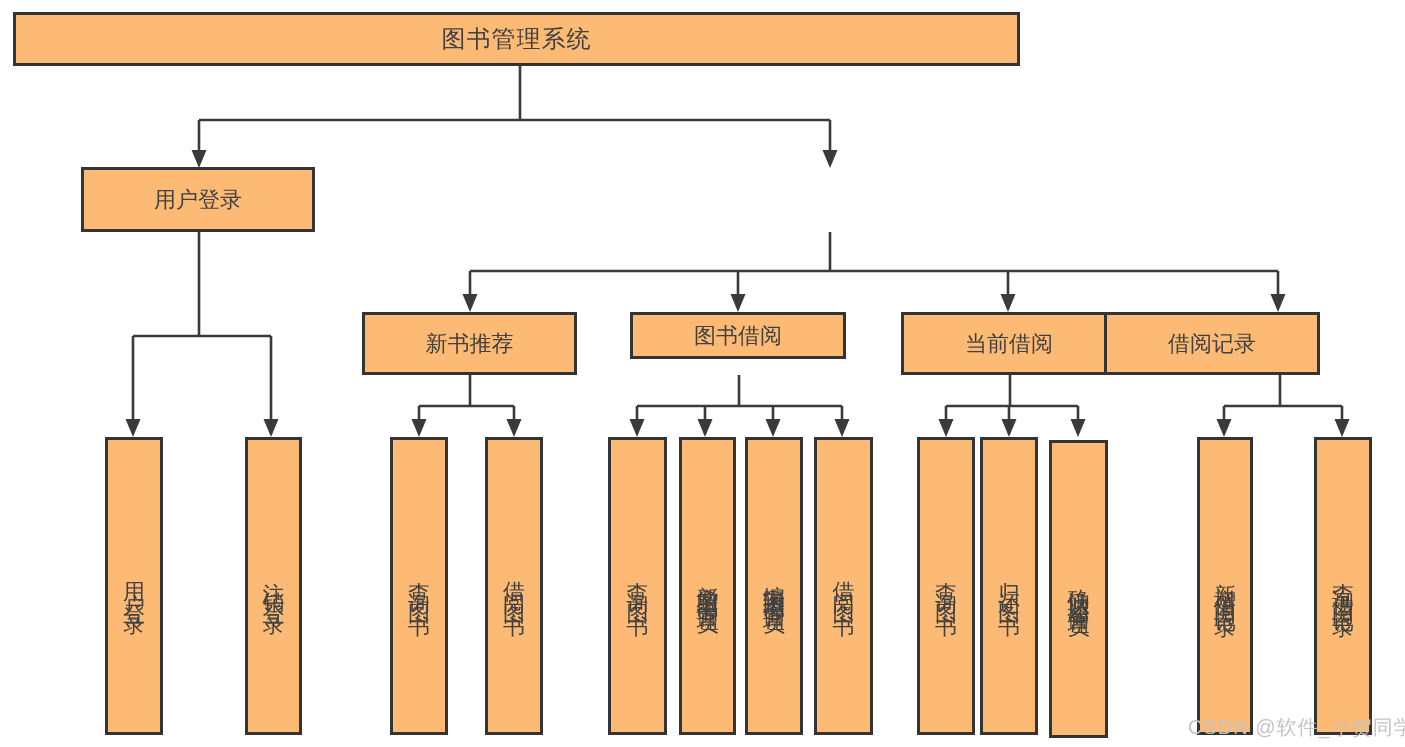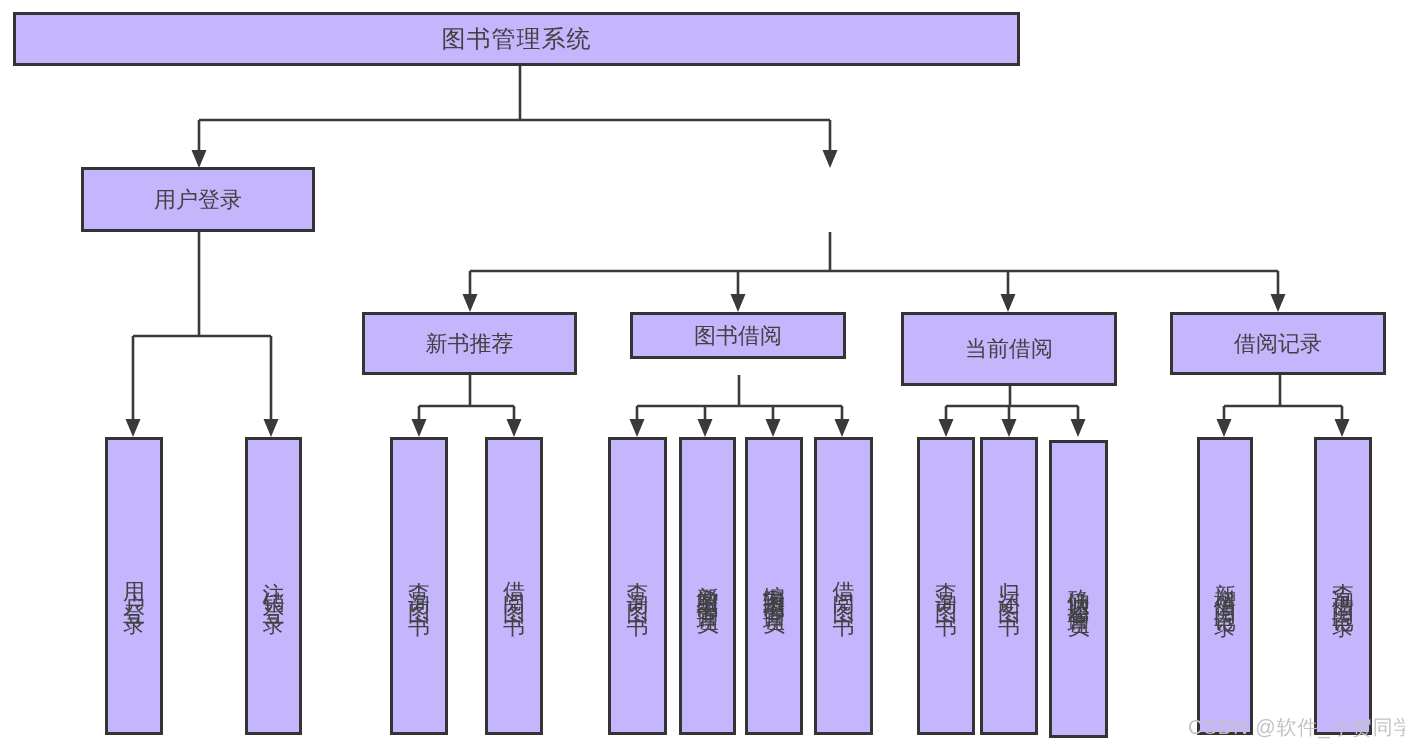--- a/index.html
+++ b/index.html
@@ -25,21 +25,21 @@
   }
   .ln {
     stroke: var(--line, #3a3a3a);
     stroke-width: 2.6;
     fill: none;
   }
   .ah { fill: var(--line, #3a3a3a); stroke: none; }
   .box {
     position: absolute;
     box-sizing: border-box;
-    background: #c4b5fd;
+    background: #fdba74;
     border: 3px solid var(--box-border, #343434);
     display: flex;
     align-items: center;
     justify-content: center;
     color: var(--text, #414141);
     z-index: 2;
     text-align: center;
     white-space: nowrap;
   }
   .h  { font-size: 22px; }
@@ -106,22 +106,22 @@
       M1216.5 419 H1231.5 L1224 437 Z
       M1334.5 419 H1349.5 L1342 437 Z"></path>
   </svg>
 
   <div class="box h root" style="left:13px;top:12px;width:1007px;height:54px">图书管理系统</div>
 
   <div class="box h" style="left:81px;top:167px;width:234px;height:65px">用户登录</div>
 
   <div class="box h" style="left:362px;top:312px;width:215px;height:63px">新书推荐</div>
   <div class="box h" style="left:630px;top:312px;width:216px;height:47px">图书借阅</div>
-  <div class="box h" style="left:901px;top:312px;width:216px;height:74px">当前借阅</div>
-  <div class="box h" style="left:1170px;top:312px;width:216px;height:63px">借阅记录</div>
+  <div class="box h" style="left:901px;top:312px;width:216px;height:63px">当前借阅</div>
+  <div class="box h" style="left:1104px;top:312px;width:216px;height:63px">借阅记录</div>
 
   <div class="box v" style="left:105px;top:437px;width:58px;height:298px">用户登录</div>
   <div class="box v" style="left:245px;top:437px;width:57px;height:298px">注销登录</div>
 
   <div class="box v" style="left:390px;top:437px;width:58px;height:298px">查询图书</div>
   <div class="box v" style="left:485px;top:437px;width:58px;height:298px">借阅图书</div>
 
   <div class="box v" style="left:608px;top:437px;width:59px;height:298px">查询图书</div>
   <div class="box v t8" style="left:679px;top:437px;width:57px;height:298px">新增图书（管理员）</div>
   <div class="box v t8" style="left:745px;top:437px;width:58px;height:298px">编辑图书（管理员）</div>

